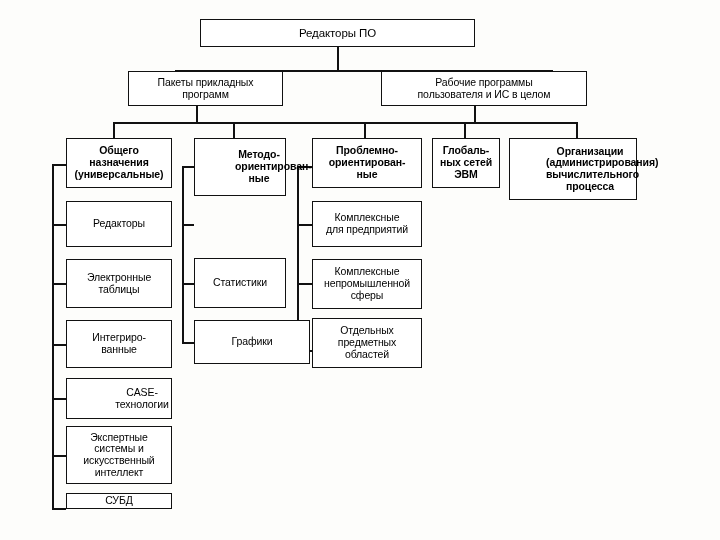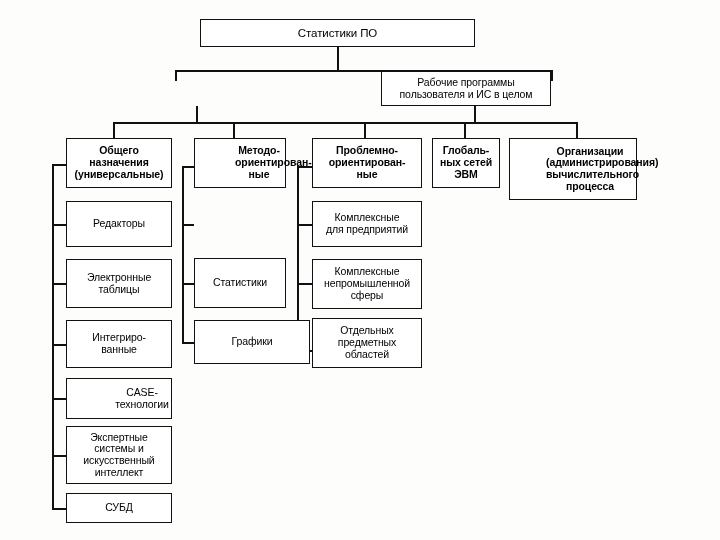--- a/index.html
+++ b/index.html
@@ -79,33 +79,36 @@
   <div class="line hline" style="left:182px; top:283px; width:12px;"></div>
   <div class="line hline" style="left:182px; top:342px; width:12px;"></div>
 
   <div class="line vline" style="left:297px; top:166px; height:185px;"></div>
   <div class="line hline" style="left:297px; top:166px; width:15px;"></div>
   <div class="line hline" style="left:297px; top:224px; width:15px;"></div>
   <div class="line hline" style="left:297px; top:283px; width:15px;"></div>
   <div class="line hline" style="left:297px; top:350px; width:15px;"></div>
 
   <div class="node n-root" style="left:200px; top:19px; width:275px; height:28px;">
-    <span>Статистики ПО</span>
+    <span>Редакторы ПО</span>
   </div>
 
+  <div class="node n-l2" style="left:128px; top:71px; width:155px; height:35px;">
+    <span>Пакеты прикладных<br>программ</span>
+  </div>
 
-  <div class="node n-l2" style="left:381px; top:71px; width:170px; height:35px;text-align:center;">
+  <div class="node n-l2" style="left:381px; top:71px; width:206px; height:35px;text-align:center;">
     <span>Рабочие программы<br>пользователя и ИС в целом</span>
   </div>
 
   <div class="node n-l3" style="left:66px; top:138px; width:106px; height:50px;">
     <span>Общего<br>назначения<br>(универсальные)</span>
   </div>
 
-  <div class="node n-l3" style="left:194px; top:138px; width:92px; height:50px;padding-left:40px;">
+  <div class="node n-l3" style="left:194px; top:138px; width:92px; height:58px;padding-left:40px;">
     <span>Методо-<br>ориентирован-<br>ные</span>
   </div>
 
   <div class="node n-l3" style="left:312px; top:138px; width:110px; height:50px;">
     <span>Проблемно-<br>ориентирован-<br>ные</span>
   </div>
 
   <div class="node n-l3" style="left:432px; top:138px; width:68px; height:50px;">
     <span>Глобаль-<br>ных сетей<br>ЭВМ</span>
   </div>
@@ -127,21 +130,21 @@
   </div>
 
   <div class="node n-leaf" style="left:66px; top:378px; width:106px; height:41px;padding-left:48px;">
     <span>CASE-<br>технологии</span>
   </div>
 
   <div class="node n-leaf" style="left:66px; top:426px; width:106px; height:58px;">
     <span>Экспертные<br>системы и<br>искусственный<br>интеллект</span>
   </div>
 
-  <div class="node n-leaf" style="left:66px; top:493px; width:106px; height:30px;">
+  <div class="node n-leaf" style="left:66px; top:493px; width:106px; height:16px;">
     <span>СУБД</span>
   </div>
 
 
   <div class="node n-leaf" style="left:194px; top:258px; width:92px; height:50px;">
     <span>Статистики</span>
   </div>
 
   <div class="node n-leaf" style="left:194px; top:320px; width:116px; height:44px;">
     <span>Графики</span>

